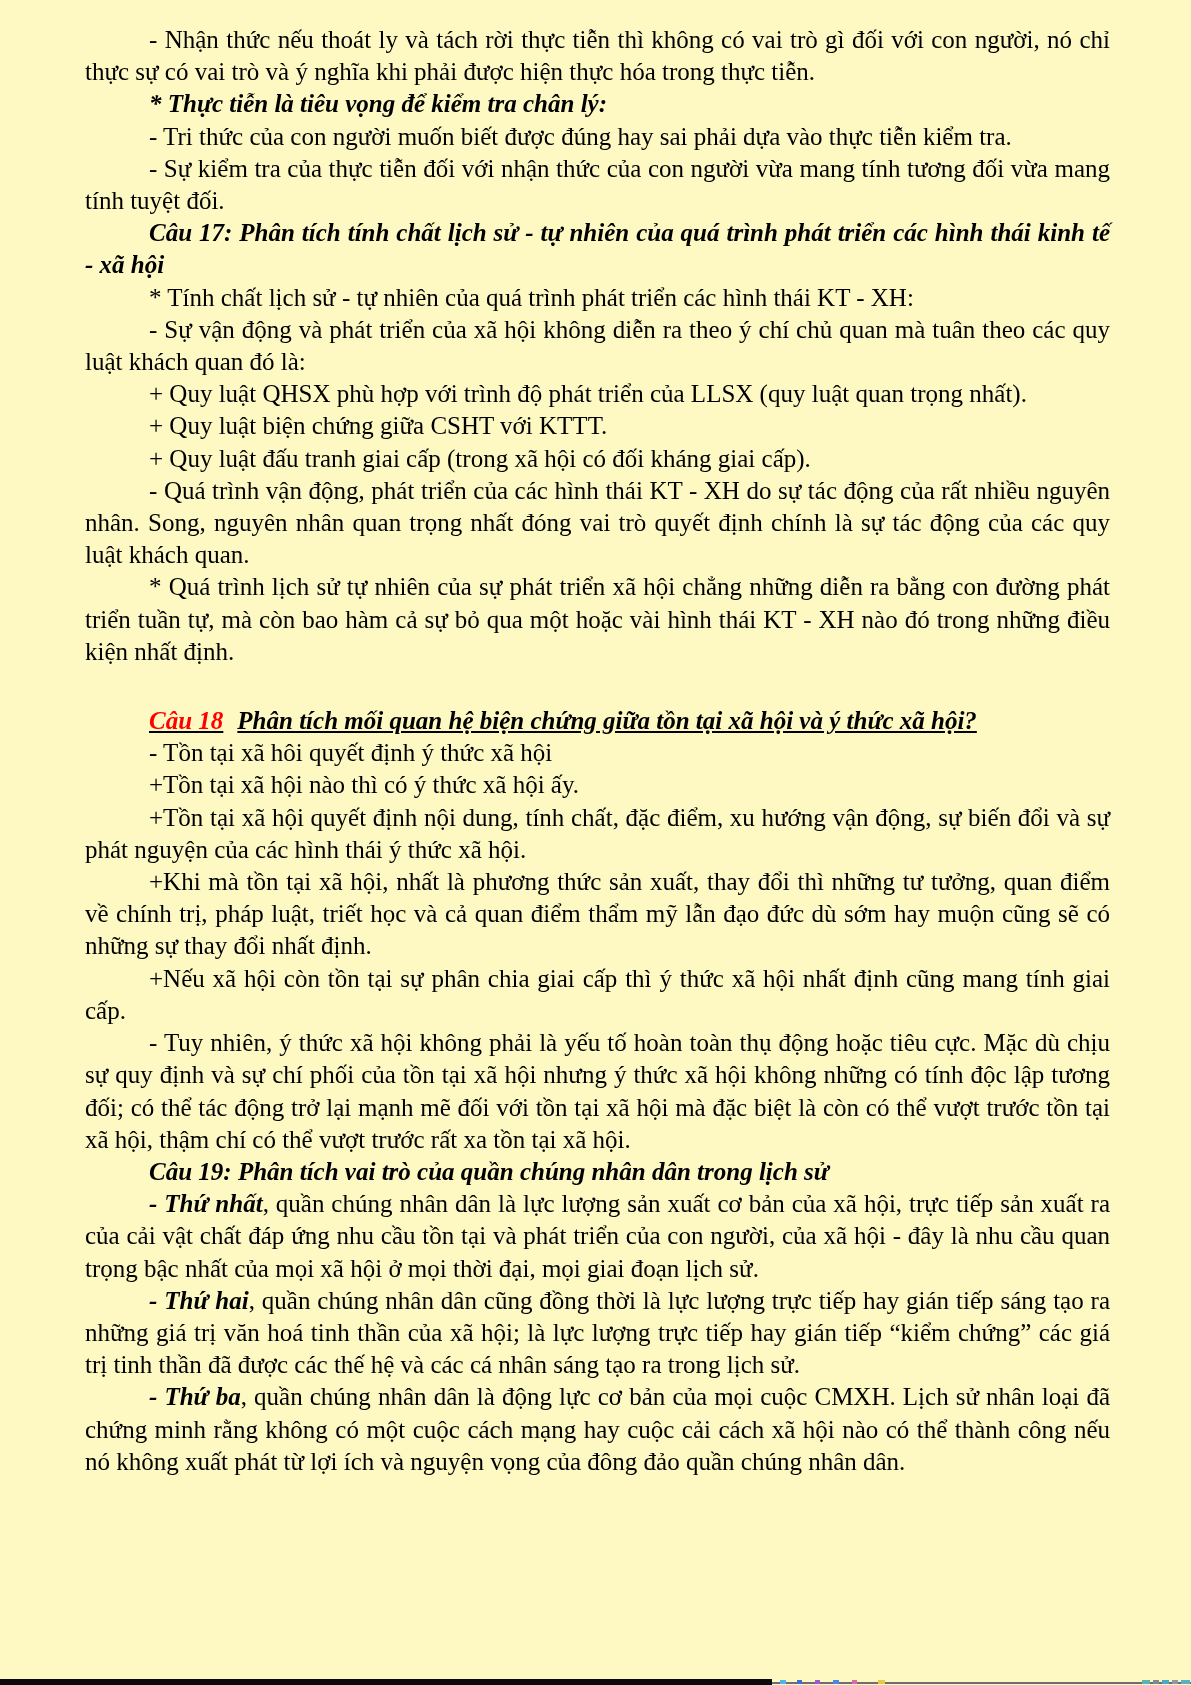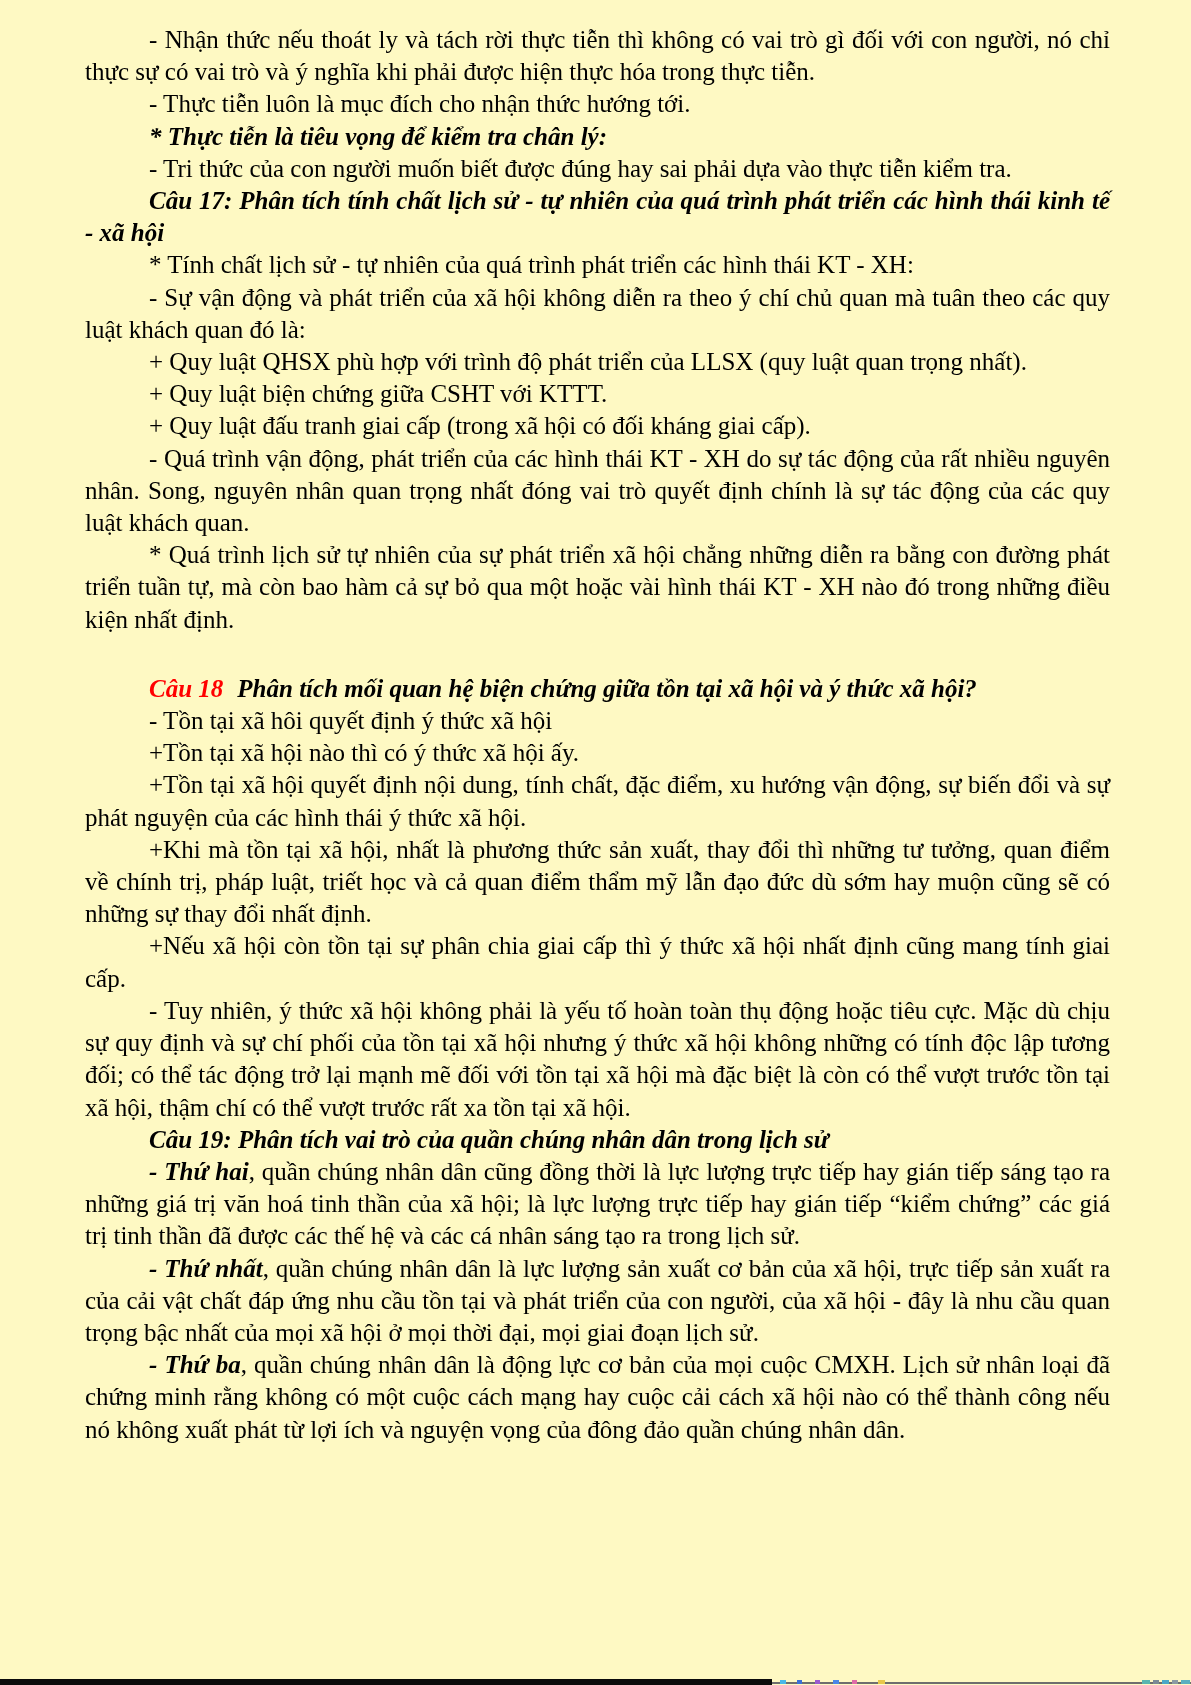--- a/index.html
+++ b/index.html
@@ -26,21 +26,21 @@
     margin: 0;
     font-size: 25px;
     line-height: 32.2px;
     text-align: justify;
     text-indent: 64px;
     color: #000000;
   }
   .bi { font-weight: bold; font-style: italic; }
   .red { color: #ff0000; }
   .lead-gap { margin-right: 14px; }
-  .gap-before { margin-top: 37px; }
+  .gap-before { margin-top: 37px; text-decoration: underline; }
   
   .bottom-strip {
     position: absolute;
     left: 0; right: 0; bottom: 0;
     height: 7px;
   }
   .strip-line {
     position: absolute;
     left: 0; right: 0; bottom: 1px;
     height: 2px;
@@ -57,23 +57,23 @@
     display: block;
   }
 </style>
 </head>
 <body>
 
 <div class="page">
   <div class="content">
 
     <p class="para">- Nhận thức nếu thoát ly và tách rời thực tiễn thì không có vai trò gì đối với con người, nó chỉ thực sự có vai trò và ý nghĩa khi phải được hiện thực hóa trong thực tiễn.</p>
-    <p class="para">- Thực tiễn luôn là mục đích cho nhận thức hướng tới.</p>
     <p class="para bi">* Thực tiễn là tiêu vọng để kiểm tra chân lý:</p>
     <p class="para">- Tri thức của con người muốn biết được đúng hay sai phải dựa vào thực tiễn kiểm tra.</p>
+    <p class="para">- Sự kiểm tra của thực tiễn đối với nhận thức của con người vừa mang tính tương đối vừa mang tính tuyệt đối.</p>
 
     <p class="para bi">Câu 17: Phân tích tính chất lịch sử - tự nhiên của quá trình phát triển các hình thái kinh tế - xã hội</p>
     <p class="para">* Tính chất lịch sử - tự nhiên của quá trình phát triển các hình thái KT - XH:</p>
     <p class="para">- Sự vận động và phát triển của xã hội không diễn ra theo ý chí chủ quan mà tuân theo các quy luật khách quan đó là:</p>
     <p class="para">+ Quy luật QHSX phù hợp với trình độ phát triển của LLSX (quy luật quan trọng nhất).</p>
     <p class="para">+ Quy luật biện chứng giữa CSHT với KTTT.</p>
     <p class="para">+ Quy luật đấu tranh giai cấp (trong xã hội có đối kháng giai cấp).</p>
     <p class="para">- Quá trình vận động, phát triển của các hình thái KT - XH do sự tác động của rất nhiều nguyên nhân. Song, nguyên nhân quan trọng nhất đóng vai trò quyết định chính là sự tác động của các quy luật khách quan.</p>
     <p class="para">* Quá trình lịch sử tự nhiên của sự phát triển xã hội chẳng những diễn ra bằng con đường phát triển tuần tự, mà còn bao hàm cả sự bỏ qua một hoặc vài hình thái KT - XH nào đó trong những điều kiện nhất định.</p>
 
@@ -82,24 +82,24 @@
     </p>
     <p class="para">- Tồn tại xã hôi quyết định ý thức xã hội</p>
     <p class="para">+Tồn tại xã hội nào thì có ý thức xã hội ấy.</p>
     <p class="para">+Tồn tại xã hội quyết định nội dung, tính chất, đặc điểm, xu hướng vận động, sự biến đổi và sự phát nguyện của các hình thái ý thức xã hội.</p>
     <p class="para">+Khi mà tồn tại xã hội, nhất là phương thức sản xuất, thay đổi thì những tư tưởng, quan điểm về chính trị, pháp luật, triết học và cả quan điểm thẩm mỹ lẫn đạo đức dù sớm hay muộn cũng sẽ có những sự thay đổi nhất định.</p>
     <p class="para">+Nếu xã hội còn tồn tại sự phân chia giai cấp thì ý thức xã hội nhất định cũng mang tính giai cấp.</p>
     <p class="para">- Tuy nhiên, ý thức xã hội không phải là yếu tố hoàn toàn thụ động hoặc tiêu cực. Mặc dù chịu sự quy định và sự chí phối của tồn tại xã hội nhưng ý thức xã hội không những có tính độc lập tương đối; có thể tác động trở lại mạnh mẽ đối với tồn tại xã hội mà đặc biệt là còn có thể vượt trước tồn tại xã hội, thậm chí có thể vượt trước rất xa tồn tại xã hội.</p>
 
     <p class="para bi">Câu 19: Phân tích vai trò của quần chúng nhân dân trong lịch sử</p>
     <p class="para">
-      <span class="bi">- Thứ hai</span><span>, quần chúng nhân dân cũng đồng thời là lực lượng trực tiếp hay gián tiếp sáng tạo ra những giá trị văn hoá tinh thần của xã hội; là lực lượng trực tiếp hay gián tiếp “kiểm chứng” các giá trị tinh thần đã được các thế hệ và các cá nhân sáng tạo ra trong lịch sử.</span>
+      <span class="bi">- Thứ nhất</span><span>, quần chúng nhân dân là lực lượng sản xuất cơ bản của xã hội, trực tiếp sản xuất ra của cải vật chất đáp ứng nhu cầu tồn tại và phát triển của con người, của xã hội - đây là nhu cầu quan trọng bậc nhất của mọi xã hội ở mọi thời đại, mọi giai đoạn lịch sử.</span>
     </p>
     <p class="para">
-      <span class="bi">- Thứ nhất</span><span>, quần chúng nhân dân là lực lượng sản xuất cơ bản của xã hội, trực tiếp sản xuất ra của cải vật chất đáp ứng nhu cầu tồn tại và phát triển của con người, của xã hội - đây là nhu cầu quan trọng bậc nhất của mọi xã hội ở mọi thời đại, mọi giai đoạn lịch sử.</span>
+      <span class="bi">- Thứ hai</span><span>, quần chúng nhân dân cũng đồng thời là lực lượng trực tiếp hay gián tiếp sáng tạo ra những giá trị văn hoá tinh thần của xã hội; là lực lượng trực tiếp hay gián tiếp “kiểm chứng” các giá trị tinh thần đã được các thế hệ và các cá nhân sáng tạo ra trong lịch sử.</span>
     </p>
     <p class="para">
       <span class="bi">- Thứ ba</span><span>, quần chúng nhân dân là động lực cơ bản của mọi cuộc CMXH. Lịch sử nhân loại đã chứng minh rằng không có một cuộc cách mạng hay cuộc cải cách xã hội nào có thể thành công nếu nó không xuất phát từ lợi ích và nguyện vọng của đông đảo quần chúng nhân dân.</span>
     </p>
 
   </div>
 
   <div class="bottom-strip">
     <div class="strip-line" style="background: rgb(110, 110, 110);"></div>
     <div class="strip-black" style="left: 0px; width: 772px; background: rgb(11, 11, 11);"></div>

